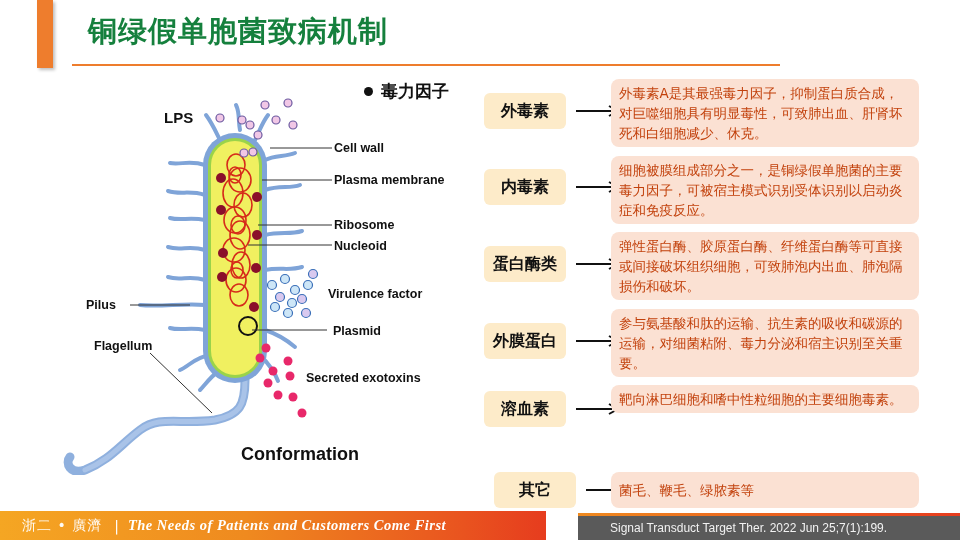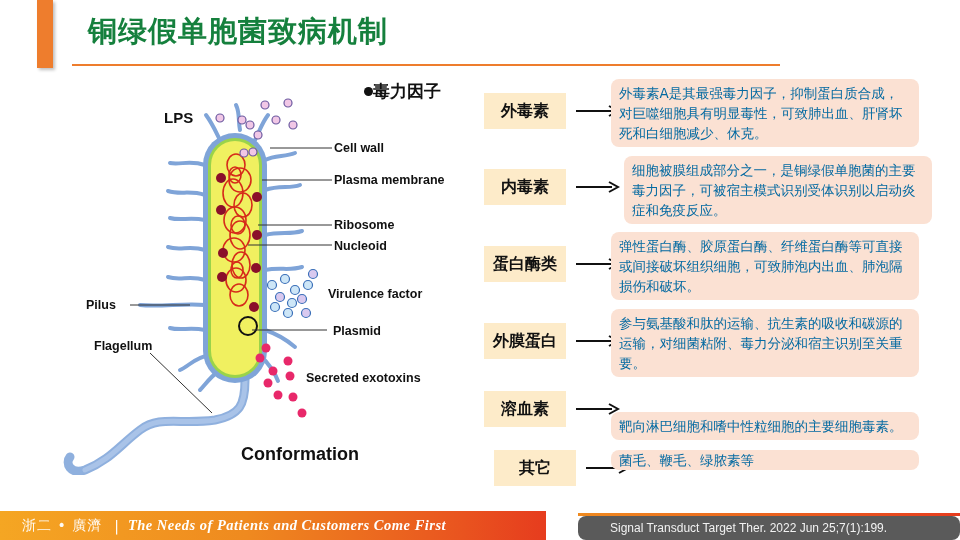--- a/index.html
+++ b/index.html
@@ -3,37 +3,37 @@
 <meta charset="utf-8">
 <style>
   * { margin:0; padding:0; box-sizing:border-box; }
   html, body { width:960px; height:540px; overflow:hidden; background:#ffffff; }
   body { position:relative; font-family:"DejaVu Sans","Liberation Sans",sans-serif; color:#111; }
 
   .accent-bar { position:absolute; left:37px; top:0; width:16px; height:68px; background:#ee7d2d; box-shadow:2px 2px 3px rgba(0,0,0,0.25); }
   .page-title { position:absolute; left:88px; top:12px; font-size:29px; font-weight:bold; letter-spacing:1px; color:#15803d; }
   .title-rule { position:absolute; left:72px; top:64px; width:708px; height:2px; background:#ee7d2d; }
 
-  .section-heading { position:absolute; left:364px; top:80px; font-size:17px; font-weight:bold; display:flex; align-items:center; gap:0; }
+  .section-heading { position:absolute; left:364px; top:80px; font-size:17px; font-weight:bold; display:flex; align-items:center; gap:8px; }
   .section-heading .bullet { width:9px; height:9px; border-radius:50%; background:#111; display:inline-block; }
 
   .diagram { position:absolute; left:40px; top:85px; width:430px; height:390px; }
   .diagram svg { width:100%; height:100%; }
   .dlabel { font-family:"Liberation Sans",sans-serif; font-weight:bold; font-size:12.5px; fill:#111; }
 
   .factor-row { position:absolute; left:484px; width:436px; display:flex; align-items:center; }
-  .factor-label { width:82px; height:36px; background:#fdebc9; border-radius:0; display:flex; align-items:center; justify-content:center; font-weight:bold; font-size:16px; color:#111; }
+  .factor-label { width:82px; height:36px; background:#fdebc9; border-radius:6px; display:flex; align-items:center; justify-content:center; font-weight:bold; font-size:16px; color:#111; }
   .arrow { width:44px; height:14px; margin-left:10px; display:flex; align-items:center; }
-  .factor-desc { position:absolute; left:127px; background:#fbe1d3; border-radius:8px; padding:4px 8px; font-size:13.5px; line-height:20px; color:#0369a1; width:308px; }
+  .factor-desc { position:absolute; left:127px; background:#fbe1d3; border-radius:8px; padding:4px 8px; font-size:13.5px; line-height:20px; color:#c2410c; width:308px; }
 
   .footer-left { position:absolute; left:0; top:511px; width:546px; height:29px; background:linear-gradient(90deg,#f5a623 0%,#ef8a1f 45%,#e9531f 85%,#e63c1e 100%); display:flex; align-items:center; padding-left:22px; color:#fff; }
   .footer-left .cn { font-size:14px; letter-spacing:1px; opacity:0.95; }
   .footer-left .sep { margin:0 9px 0 12px; font-size:14px; }
   .footer-left .slogan { font-family:Liberation Serif, serif; font-style:italic; font-weight:bold; font-size:14.5px; letter-spacing:0.5px; }
-  .footer-right { position:absolute; left:578px; top:516px; width:382px; height:24px; background:#5a5a5a; display:flex; align-items:center; padding-left:32px; color:#f2f2f2; font-size:12px; font-family:"Liberation Sans",sans-serif;border-radius:8px; }
+  .footer-right { position:absolute; left:578px; top:516px; width:382px; height:24px; background:#5a5a5a; display:flex; align-items:center; padding-left:32px; color:#f2f2f2; font-size:12px; font-family:"Liberation Sans",sans-serif; }
   .footer-right-stripe { position:absolute; left:578px; top:513px; width:382px; height:3px; background:linear-gradient(90deg,#ef8a1f,#e63c1e); }
 </style>
 </head>
 <body>
 
 <div class="accent-bar"></div>
 <h1 class="page-title">铜绿假单胞菌致病机制</h1>
 <div class="title-rule"></div>
 
 <div class="section-heading">
@@ -176,21 +176,21 @@
 </div>
 
 <div class="factor-row" style="top:169px;">
   <div class="factor-label">内毒素</div>
   <div class="arrow">
       <svg width="44" height="14">
         <line x1="0" y1="7" x2="36" y2="7" stroke="#111" stroke-width="2"></line>
         <path d="M33 2 L42 7 L33 12" fill="none" stroke="#111" stroke-width="2"></path>
       </svg>
     </div>
-  <div class="factor-desc" style="top:-13px;margin-left:13px;">细胞被膜组成部分之一，是铜绿假单胞菌的主要毒力因子，可被宿主模式识别受体识别以启动炎症和免疫反应。</div>
+  <div class="factor-desc" style="top:-13px;">细胞被膜组成部分之一，是铜绿假单胞菌的主要毒力因子，可被宿主模式识别受体识别以启动炎症和免疫反应。</div>
 </div>
 
 <div class="factor-row" style="top:246px;">
   <div class="factor-label">蛋白酶类</div>
   <div class="arrow">
       <svg width="44" height="14">
         <line x1="0" y1="7" x2="36" y2="7" stroke="#111" stroke-width="2"></line>
         <path d="M33 2 L42 7 L33 12" fill="none" stroke="#111" stroke-width="2"></path>
       </svg>
     </div>
@@ -209,32 +209,32 @@
 </div>
 
 <div class="factor-row" style="top:391px;">
   <div class="factor-label">溶血素</div>
   <div class="arrow">
       <svg width="44" height="14">
         <line x1="0" y1="7" x2="36" y2="7" stroke="#111" stroke-width="2"></line>
         <path d="M33 2 L42 7 L33 12" fill="none" stroke="#111" stroke-width="2"></path>
       </svg>
     </div>
-  <div class="factor-desc" style="top:-6px;margin-top:27px;">靶向淋巴细胞和嗜中性粒细胞的主要细胞毒素。</div>
-</div>
-
-<div class="factor-row" style="top:450px;padding-left:10px;">
+  <div class="factor-desc" style="top:-6px;">靶向淋巴细胞和嗜中性粒细胞的主要细胞毒素。</div>
+</div>
+
+<div class="factor-row" style="top:472px;padding-left:10px;">
   <div class="factor-label">其它</div>
   <div class="arrow">
       <svg width="44" height="14">
         <line x1="0" y1="7" x2="36" y2="7" stroke="#111" stroke-width="2"></line>
         <path d="M33 2 L42 7 L33 12" fill="none" stroke="#111" stroke-width="2"></path>
       </svg>
     </div>
-  <div class="factor-desc" style="top:0px; height:20px; display:flex; align-items:center;">菌毛、鞭毛、绿脓素等</div>
+  <div class="factor-desc" style="top:0px; height:36px; display:flex; align-items:center;">菌毛、鞭毛、绿脓素等</div>
 </div>
 
 <div class="footer-left">
   <span class="cn">浙二 • 廣濟</span>
   <span class="sep">|</span>
   <span class="slogan">The Needs of Patients and Customers Come First</span>
 </div>
 <div class="footer-right-stripe"></div>
 <div class="footer-right">
   <span>Signal Transduct Target Ther. 2022 Jun 25;7(1):199.</span>

